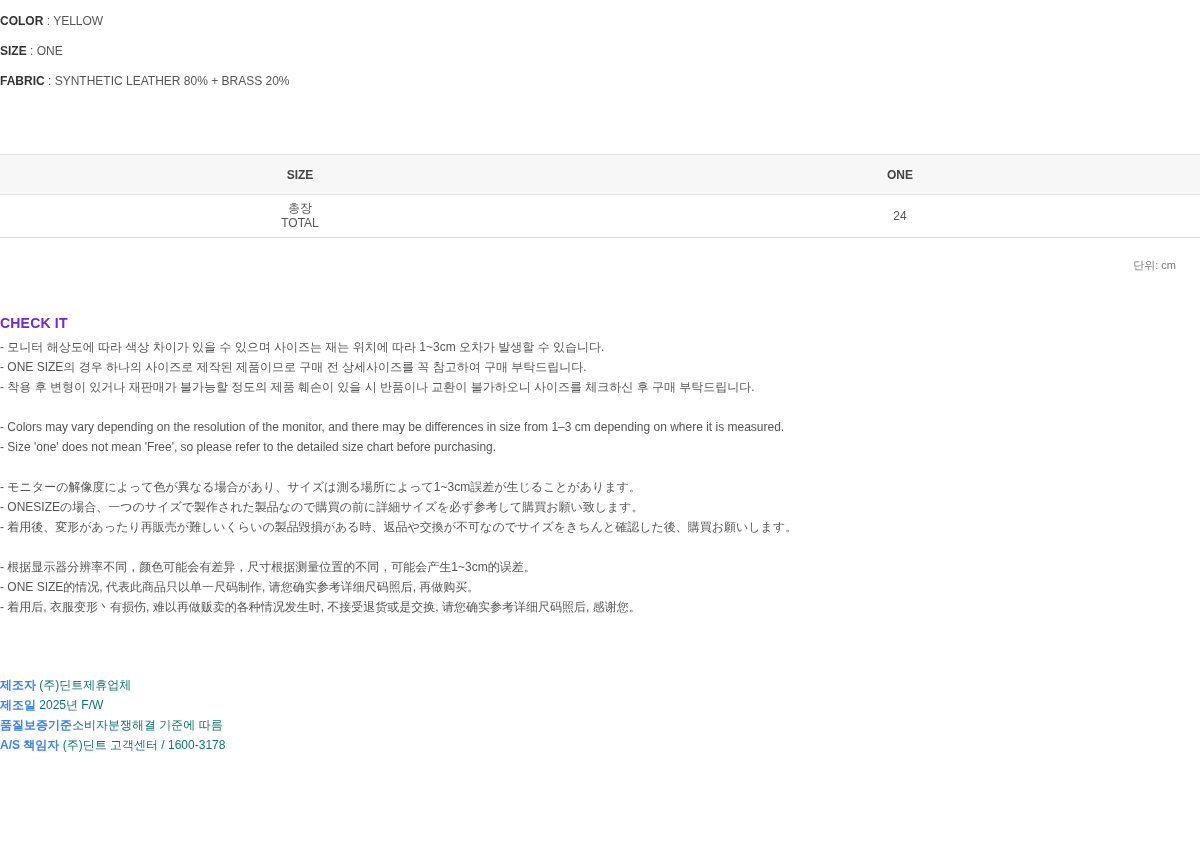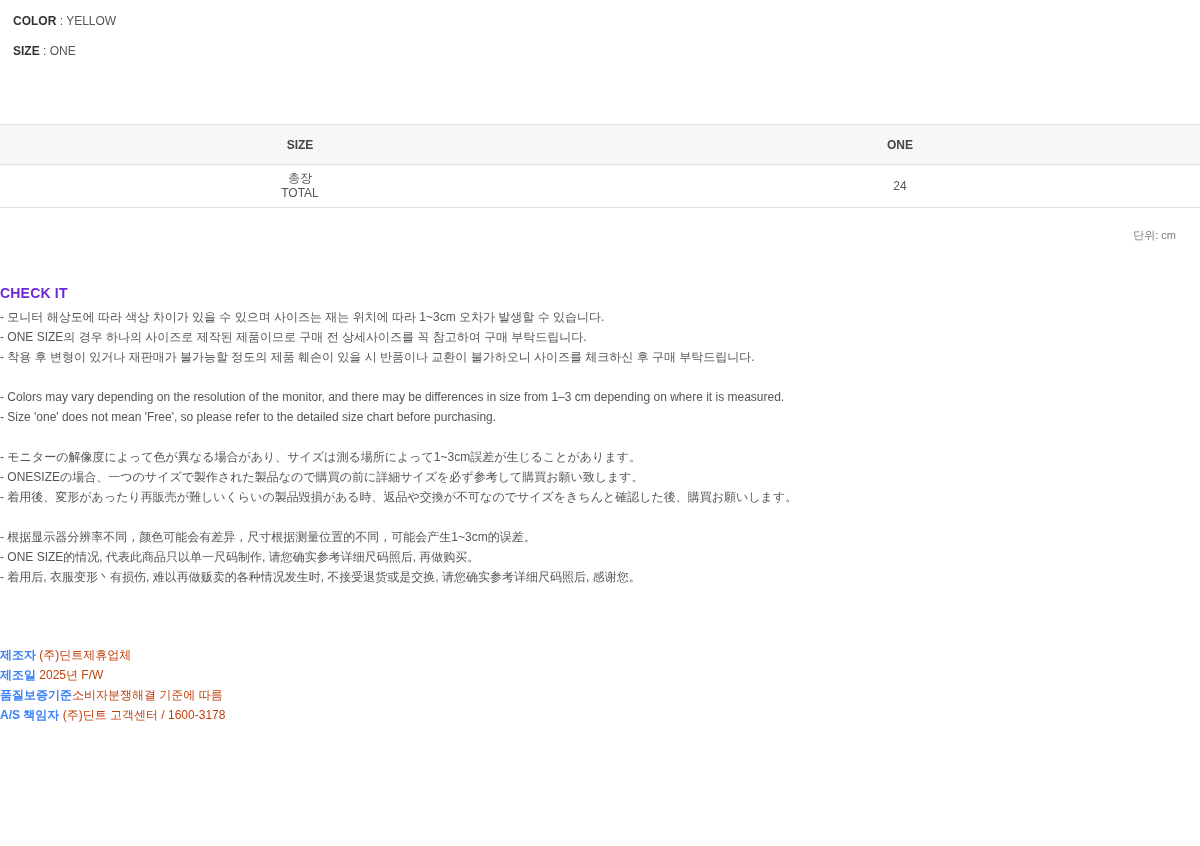--- a/index.html
+++ b/index.html
@@ -27,21 +27,20 @@
   }
   .spec-line {
     line-height: 30px;
     font-size: 12px;
     color: #555555;
     white-space: nowrap;
   }
   .spec-key {
     font-weight: bold;
     color: #333333;
-    padding-left: 13px;
   }
   .spec-val {
     color: #555555;
   }
 
   
   .size-table-wrap {
     margin-top: 58px;
   }
   table.size-table {
@@ -119,34 +118,37 @@
     line-height: 20px;
     font-size: 12px;
     color: #555555;
   }
   .maker-key {
     font-weight: bold;
     color: #3b82f6;
     text-align: right;
   }
   .maker-val {
-    color: #c2410c;
+    color: #0f766e;
   }
 </style>
 </head>
 <body>
 
 <div class="page">
 
   <div class="spec-block">
     <div class="spec-line">
       <span class="spec-key">COLOR</span><span class="spec-val"> : </span><span class="spec-val">YELLOW</span>
     </div>
     <div class="spec-line">
       <span class="spec-key">SIZE</span><span class="spec-val"> : </span><span class="spec-val">ONE</span>
+    </div>
+    <div class="spec-line">
+      <span class="spec-key">FABRIC</span><span class="spec-val"> : </span><span class="spec-val">SYNTHETIC LEATHER 80% + BRASS 20%</span>
     </div>
   </div>
 
   <div class="size-table-wrap">
     <table class="size-table">
       <colgroup>
         <col class="col-label">
         <col class="col-value">
       </colgroup>
       <thead>

